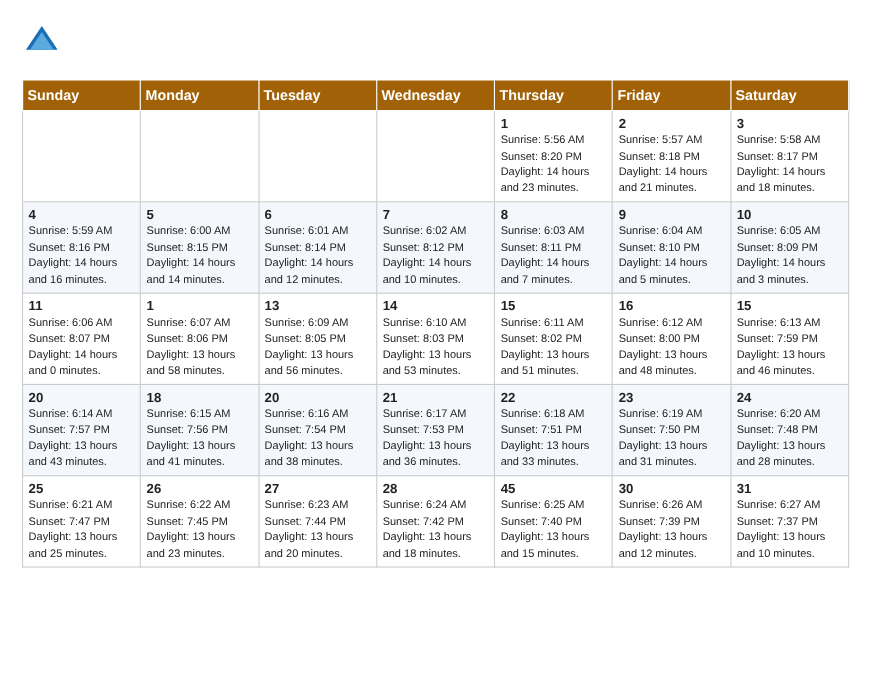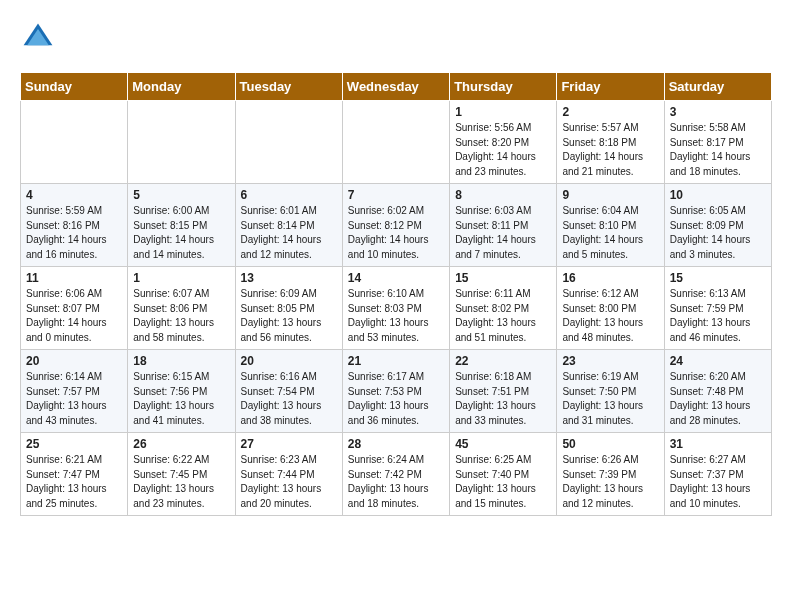--- a/index.html
+++ b/index.html
@@ -185,19 +185,19 @@
         <td><span class="day-num">25</span>
         <span class="day-info">Sunrise: 6:21 AM<br>Sunset: 7:47 PM<br>Daylight: 13 hours and 25 minutes.</span></td>
         <td><span class="day-num">26</span>
         <span class="day-info">Sunrise: 6:22 AM<br>Sunset: 7:45 PM<br>Daylight: 13 hours and 23 minutes.</span></td>
         <td><span class="day-num">27</span>
         <span class="day-info">Sunrise: 6:23 AM<br>Sunset: 7:44 PM<br>Daylight: 13 hours and 20 minutes.</span></td>
         <td><span class="day-num">28</span>
         <span class="day-info">Sunrise: 6:24 AM<br>Sunset: 7:42 PM<br>Daylight: 13 hours and 18 minutes.</span></td>
         <td><span class="day-num">45</span>
         <span class="day-info">Sunrise: 6:25 AM<br>Sunset: 7:40 PM<br>Daylight: 13 hours and 15 minutes.</span></td>
-        <td><span class="day-num">50</span>
+        <td><span class="day-num">30</span>
         <span class="day-info">Sunrise: 6:26 AM<br>Sunset: 7:39 PM<br>Daylight: 13 hours and 12 minutes.</span></td>
         <td><span class="day-num">31</span>
         <span class="day-info">Sunrise: 6:27 AM<br>Sunset: 7:37 PM<br>Daylight: 13 hours and 10 minutes.</span></td>
       </tr>
     </tbody>
 </table>
 
 </body></html>

